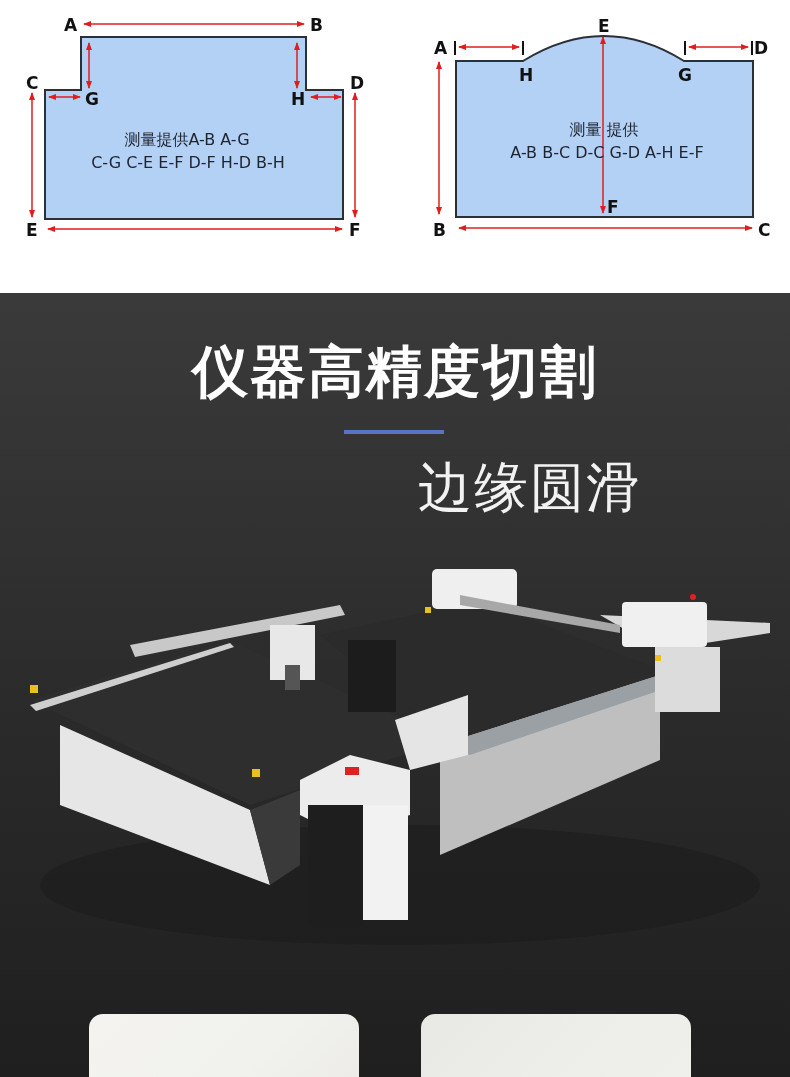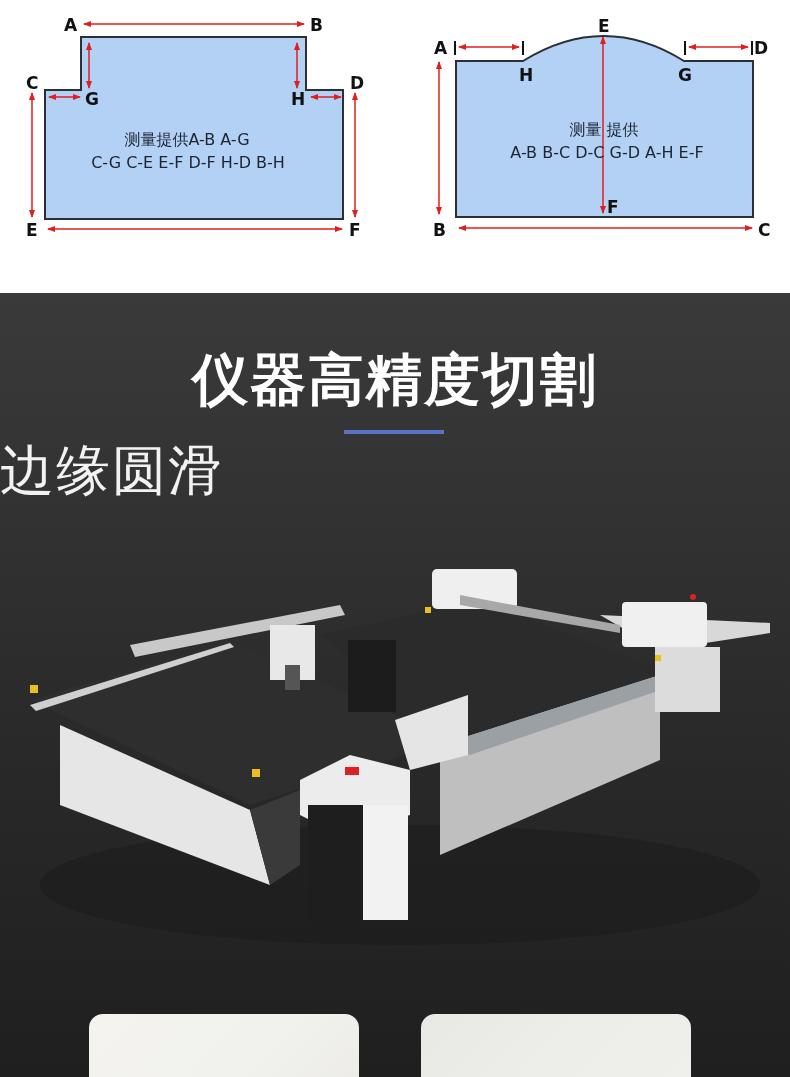--- a/index.html
+++ b/index.html
@@ -7,25 +7,25 @@
   body { font-family: "DejaVu Sans", "Liberation Sans", sans-serif; position:relative; }
 
   
   .diagrams { position:absolute; left:0; top:0; width:790px; height:293px; background:#ffffff; }
   .diagrams svg { position:absolute; left:0; top:0; }
   .diag-text { font-family: "DejaVu Sans", "Liberation Sans", sans-serif; }
 
   
   .dark { position:absolute; left:0; top:293px; width:790px; height:784px;
     background: linear-gradient(180deg, #3a3a3a 0%, #333333 25%, #2a2a2a 55%, #1f1f1f 100%); }
-  .title { position:absolute; left:0; width:790px; top:50px; text-align:center;
+  .title { position:absolute; left:0; width:790px; top:42px; text-align:center;
     color:#ffffff; font-size:56px; font-weight:bold; letter-spacing:2px;
     font-family: "DejaVu Sans", "Liberation Sans", sans-serif; }
   .accent-line { position:absolute; left:344px; top:137px; width:100px; height:4px; background:#5b73c5; }
-  .subtitle { position:absolute; left:0; width:642px; top:142px; text-align:left;
+  .subtitle { position:absolute; left:0; width:642px; top:159px; text-align:right;
     color:#f2f2f2; font-size:54px; font-weight:normal; letter-spacing:2px;
     font-family: "DejaVu Sans", "Liberation Sans", sans-serif; }
   .machine { position:absolute; left:0; top:262px; width:790px; height:410px; }
   .sample-card { position:absolute; top:721px; width:270px; height:80px; border-radius:14px 14px 0 0; }
   .sample-1 { left:89px; background: linear-gradient(135deg, #f4f3f0 0%, #f1f1ee 60%, #ecebe8 100%); }
   .sample-2 { left:421px; background: linear-gradient(135deg, #e8e8e5 0%, #ededea 50%, #efefec 100%); }
 </style>
 </head>
 <body>
 

